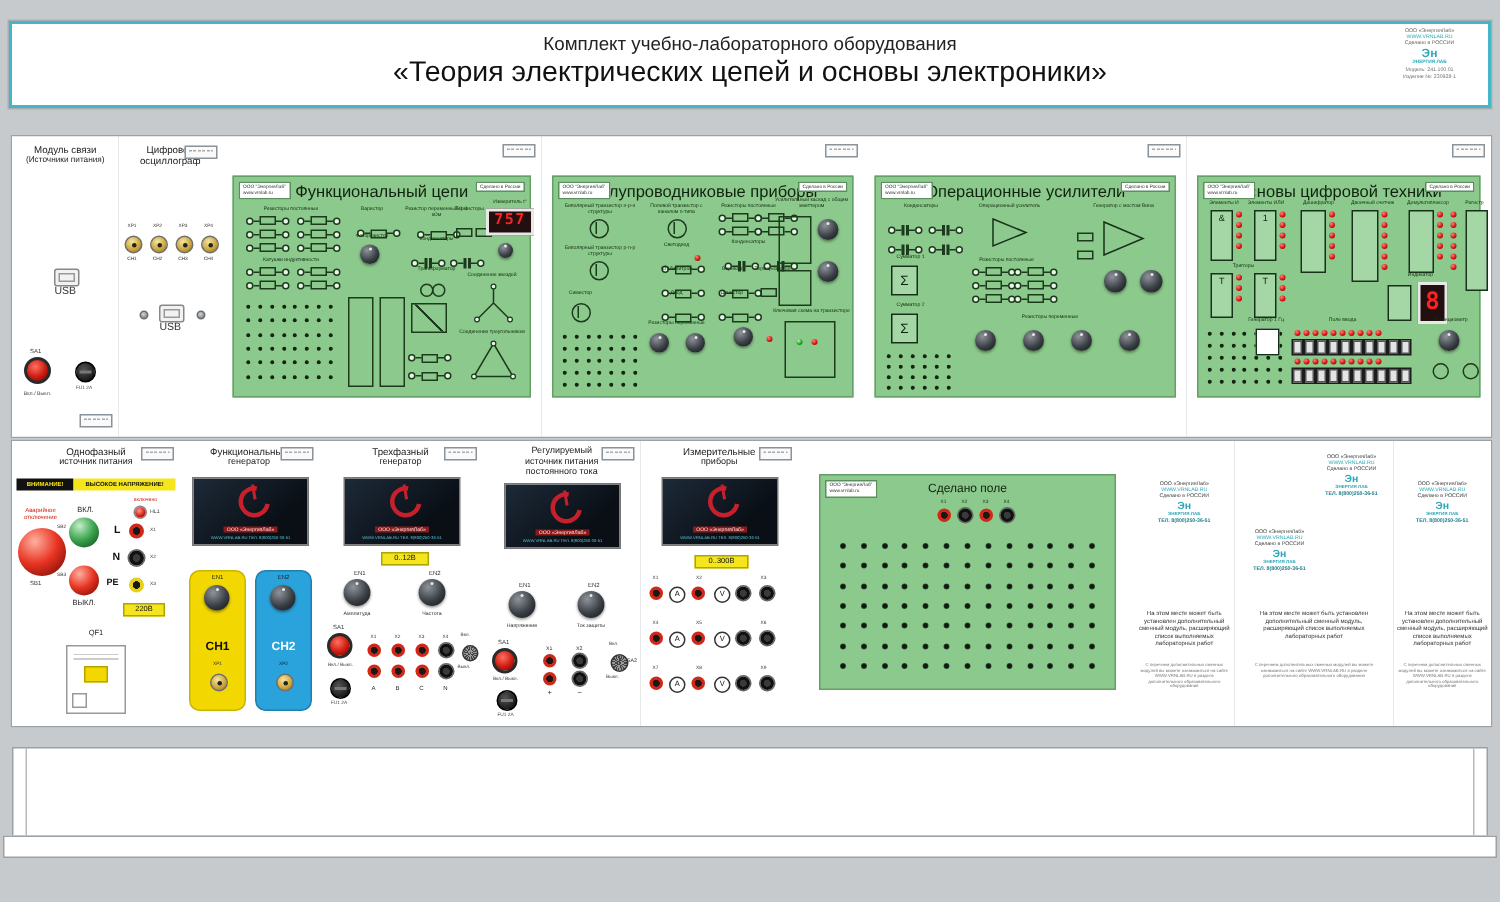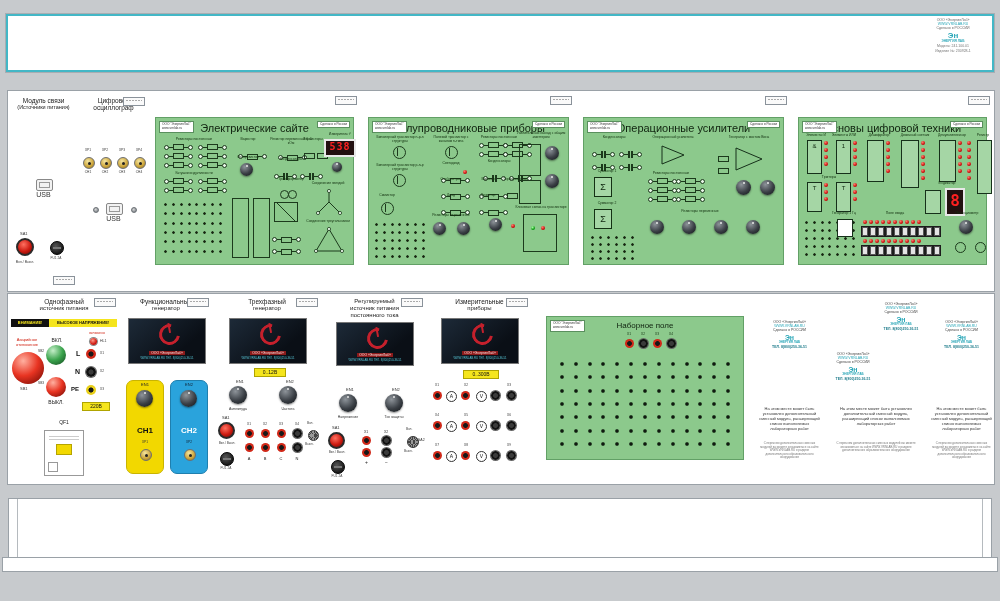--- a/index.html
+++ b/index.html
@@ -72,20 +72,24 @@
   .contact .ph{color:#1d7b8a;font-weight:bold;margin-top:1px}
   .note{position:absolute;font-size:4px;line-height:5px;color:#333;text-align:center}
   .fine{position:absolute;font-size:2.9px;line-height:3.5px;color:#777;text-align:center}
 </style>
 </head>
 <body>
 
 <div class="scene">
 
   <div class="abs" style="left:6px;top:14px;width:984px;height:54px;background:#fff;border:2px solid #43b7c6;box-shadow:0 0 0 1px #a8adb2">
+    <div class="tc" style="padding-top:6px">
+      <div style="font-size:12.5px;color:#222">Комплект учебно-лабораторного оборудования</div>
+      <div style="font-size:19px;color:#111;margin-top:2px">«Теория электрических цепей и основы электроники»</div>
+    </div>
     <div class="abs tc" style="right:8px;top:2px;width:62px">
       <div class="t35" style="color:#666">ООО «ЭнергияЛаб»</div>
       <div class="t35" style="color:#2ba7b8">WWW.VRNLAB.RU</div>
       <div class="t35" style="color:#666">Сделано в РОССИИ</div>
       <div style="color:#2ba7b8;font-weight:bold;font-size:8px;line-height:8px;margin-top:1px">Эн</div>
       <div class="t3" style="color:#2ba7b8;font-weight:bold">ЭНЕРГИЯ ЛАБ</div>
       <div class="t35" style="color:#777;margin-top:1px">Модель: 241.100.01</div>
       <div class="t35" style="color:#777">Изделие №: 230928-1</div>
     </div>
   </div>
@@ -132,21 +136,21 @@
     </div>
 
     <div class="panel" style="left:140px;width:213px">
       <div class="code-badge" style="right:4px;top:5px"></div>
       <div class="gpanel" style="left:7px;top:26px;right:7px;bottom:26px">
         <div class="corner">
             <div>ООО "ЭнергияЛаб"</div>
             <div>www.vrnlab.ru</div>
           </div>
         <div class="made">Сделано в России</div>
-        <div class="gtitle" style="margin-top:4px">Электрические сайте</div>
+        <div class="gtitle" style="margin-top:4px">Функциональный цепи</div>
         <div class="slabel" style="left:6px;top:20px;width:64px">Резисторы постоянные</div>
         <div class="rrows" style="left:8px;top:26px">
             <span class="sym-row">
               <i class="t"></i>
               <i class="w"></i>
               <i class="bx"></i>
               <i class="w"></i>
               <i class="t"></i>
             </span>
             <span class="sym-row">
@@ -321,21 +325,21 @@
               <i class="w"></i>
               <i class="t"></i>
             </span></div>
         <div class="slabel" style="left:144px;top:20px;width:26px">Термисторы</div>
         <div class="abs" style="left:148px;top:27px"><span class="sym-row">
               <i class="bx"></i>
             </span><span class="sym-row" style="margin-left:2px">
               <i class="bx"></i>
             </span></div>
         <div class="slabel" style="left:170px;top:15px;width:28px">Измеритель t°</div>
-        <div class="seg" style="left:168px;top:21px;width:28px;height:14px;font-size:10px;line-height:12px;letter-spacing:1px">538</div>
+        <div class="seg" style="left:168px;top:21px;width:28px;height:14px;font-size:10px;line-height:12px;letter-spacing:1px">757</div>
         <div class="knob" style="left:176px;top:44px;width:10px;height:10px"></div>
         <div class="slabel" style="left:148px;top:64px;width:48px">Соединение звездой</div>
         <svg class="abs" style="left:156px;top:70px" width="34" height="28" viewBox="0 0 34 28">
             <path d="M17 14 L17 3 M17 14 L6 25 M17 14 L28 25" stroke="#1c3a1c" stroke-width="1" fill="none"></path>
             <circle cx="17" cy="3" r="1.6" fill="#e8f6e8" stroke="#1c3a1c" stroke-width="0.8"></circle>
             <circle cx="6" cy="25" r="1.6" fill="#e8f6e8" stroke="#1c3a1c" stroke-width="0.8"></circle>
             <circle cx="28" cy="25" r="1.6" fill="#e8f6e8" stroke="#1c3a1c" stroke-width="0.8"></circle>
           </svg>
         <div class="slabel" style="left:148px;top:102px;width:48px">Соединение треугольником</div>
         <svg class="abs" style="left:156px;top:108px" width="34" height="28" viewBox="0 0 34 28">
@@ -1012,21 +1016,21 @@
       <div class="jack k" style="left:64px;top:157px"></div>
       <div class="jack k" style="left:80px;top:157px"></div>
     </div>
 
     <div class="panel" style="left:524px;width:224px">
       <div class="gpanel" style="left:14px;top:22px;right:12px;bottom:24px">
         <div class="corner">
             <div>ООО "ЭнергияЛаб"</div>
             <div>www.vrnlab.ru</div>
           </div>
-        <div class="gtitle" style="margin-top:4px;font-size:8px">Наборное поле</div>
+        <div class="gtitle" style="margin-top:4px;font-size:8px">Сделано поле</div>
         <div class="abs tc t3" style="left:76px;top:16px;width:12px;color:#12300f">X1</div>
         <div class="abs tc t3" style="left:90px;top:16px;width:12px;color:#12300f">X2</div>
         <div class="abs tc t3" style="left:104px;top:16px;width:12px;color:#12300f">X3</div>
         <div class="abs tc t3" style="left:118px;top:16px;width:12px;color:#12300f">X4</div>
         <div class="jack r" style="left:78px;top:22px"></div>
         <div class="jack k" style="left:92px;top:22px"></div>
         <div class="jack r" style="left:106px;top:22px"></div>
         <div class="jack k" style="left:120px;top:22px"></div>
         <div class="dotgrid patchdots" style="inset: 40px 8px 8px; grid-template-columns: repeat(13, 1fr);">
             <i></i>

